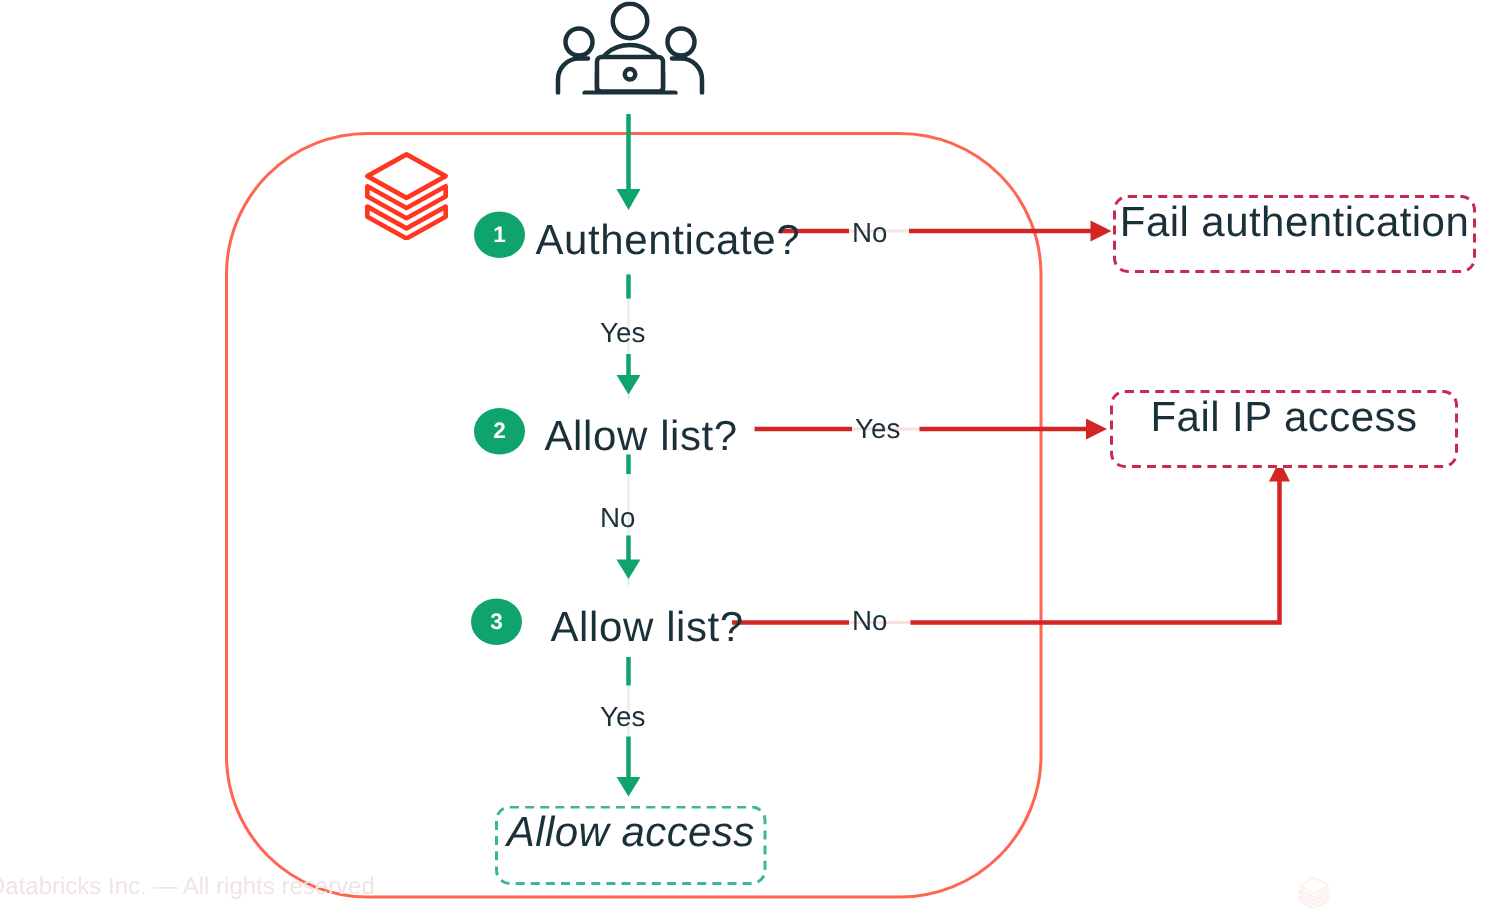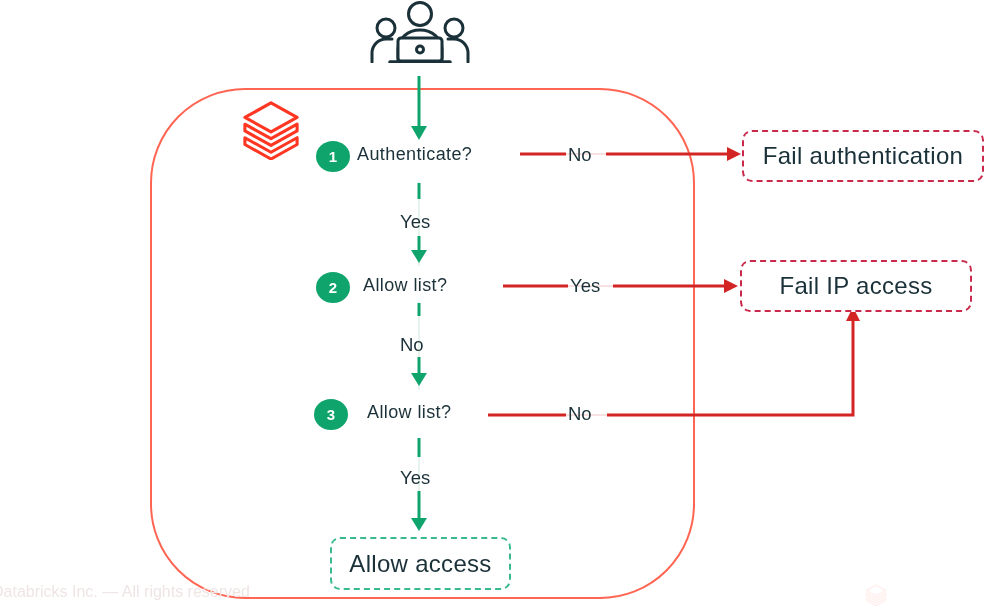--- a/index.html
+++ b/index.html
@@ -12,26 +12,26 @@
   .overlay{position:absolute;left:0;top:0;pointer-events:none;}
   .g-line{stroke:var(--green,#0FA46C);stroke-width:3;fill:none;}
   .g-faint{stroke:var(--green-faint,#E7F4EE);stroke-width:2;fill:none;}
   .g-head{fill:var(--green,#0FA46C);}
   .r-line{stroke:var(--red,#D32524);stroke-width:3;fill:none;}
   .r-faint{stroke:var(--red-faint,#F8E2E1);stroke-width:2;fill:none;}
   .r-head{fill:var(--red,#D32524);}
   .step-circle{position:absolute;width:34px;height:31px;border-radius:50%;
                background:var(--green,#0FA46C);color:#fff;font-weight:bold;font-size:15px;
                display:flex;align-items:center;justify-content:center;}
-  .step-label{position:absolute;font-size:18px;letter-spacing:.4px;white-space:nowrap;}
+  .step-label{position:absolute;font-size:28px;letter-spacing:.4px;white-space:nowrap;}
   .edge-label{position:absolute;width:38px;font-size:18.5px;}
   .outcome{position:absolute;border:2px dashed var(--crimson-dash,#C9294B);border-radius:10px;
-           display:flex;align-items:center;justify-content:center;font-size:24px;
+           display:flex;align-items:flex-start;justify-content:center;font-size:28px;
            letter-spacing:.3px;background:#fff;}
-  .outcome.allow{border-color:var(--mint-dash,#38B98E);}
+  .outcome.allow{border-color:var(--mint-dash,#38B98E);font-style:italic;}
   .watermark-text{position:absolute;left:-8px;top:583px;font-size:16px;
                   color:var(--watermark,#EFE5E5);white-space:nowrap;}
   .watermark-logo{position:absolute;left:864px;top:584px;opacity:.07;}
 </style>
 </head>
 <body>
 
 <div class="stage">
 
   <div class="outer-box"></div>

